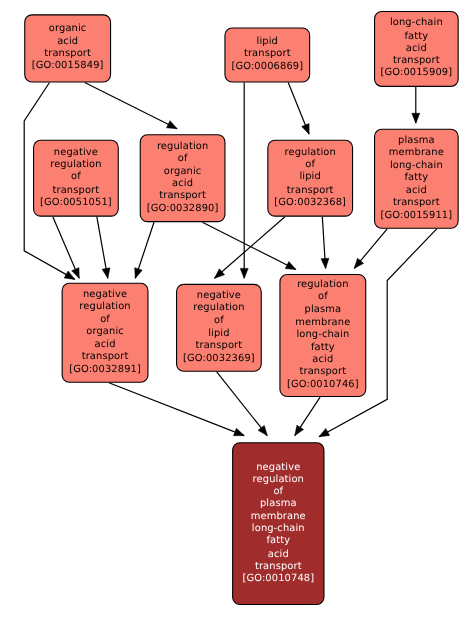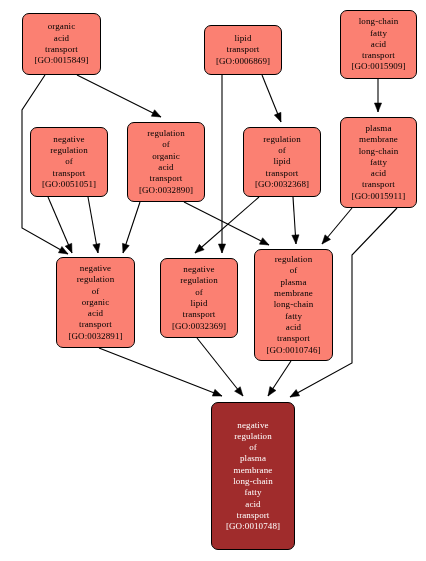--- a/index.html
+++ b/index.html
@@ -1,18 +1,18 @@
 <!DOCTYPE html>
 <html><head>
 <meta charset="utf-8">
 <style>
   html,body{margin:0;padding:0;background:#ffffff;}
   body{width:426px;height:561px;position:relative;overflow:hidden;
        font-family:"DejaVu Sans","Liberation Sans",sans-serif;}
-  #graph{position:absolute;left:0;top:0;width:426px;height:476px;font-family:Liberation Serif, serif;}
+  #graph{position:absolute;left:0;top:0;width:426px;height:476px;}
   .node{position:absolute;box-sizing:border-box;border:1px solid #000000;
         border-radius:7px;background:#fb8072;color:#000000;
         display:flex;flex-direction:column;align-items:center;justify-content:center;
         text-align:center;font-size:9px;line-height:11.3px;letter-spacing:0.1px;
         z-index:5;}
   .node.target{background:#a02c2c;color:#ffffff;border-color:#000000;}
   .node .ln{display:block;white-space:nowrap;}
   svg.edges{position:absolute;left:0;top:0;width:426px;height:561px;z-index:1;
             pointer-events:none;}
   svg.edges path{fill:none;stroke:#000000;stroke-width:1.1;}

